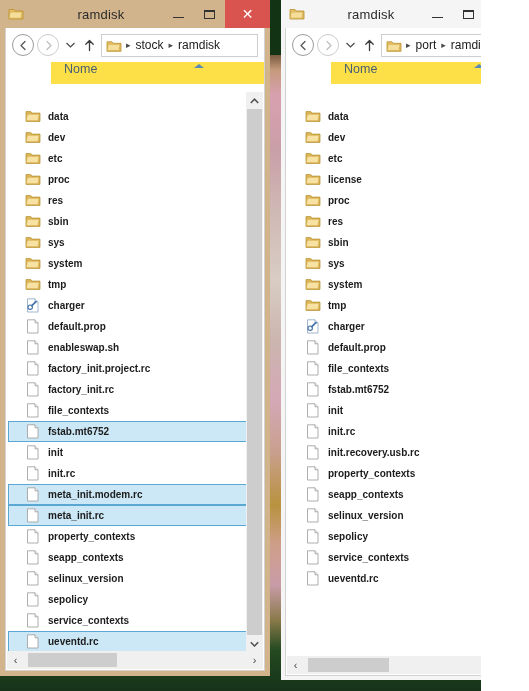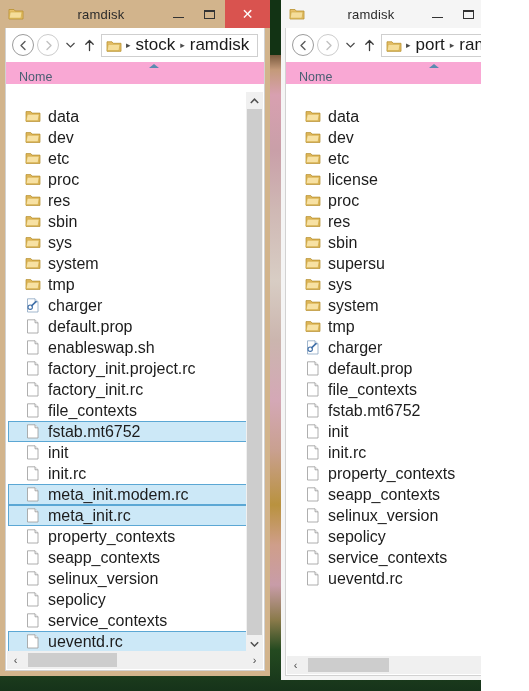--- a/index.html
+++ b/index.html
@@ -146,40 +146,41 @@
     padding-left: 4px;
     overflow: hidden;
     min-width: 0;
   }
   .crumb-folder {
     width: 16px; height: 13px;
     flex: 0 0 auto;
     margin-right: 2px;
   }
   .crumb {
-    font-size: 17px;
+    font-size: 12px;
     color: #1a1a1a;
     white-space: nowrap;
     padding: 0 3px;
   }
   .crumb-sep {
     font-size: 9px;
     color: #4a4a4a;
     padding: 0 2px;
     flex: 0 0 auto;
   }
 
   
   .colheader {
     height: 22px;
     display: flex;
-    align-items: flex-end;
+    align-items: flex-start;
     position: relative;
     box-sizing: border-box;
-    background: #f9a8d4;
+    background: #fde047;
+    margin-left: 45px;
   }
   .colheader .label {
     font-size: 12.5px;
     color: #4a5f73;
     padding-left: 13px;
   }
   .sort-arrow {
     position: absolute;
     left: 143px;
     top: 2px;
@@ -206,24 +207,25 @@
     box-sizing: border-box;
     padding-left: 16px;
     border: 1px solid transparent;
     margin: 0 1px;
   }
   .row.selected {
     background: #cce8f7;
     border: 1px solid #5ba7d4;
   }
   .row .fname {
-    font-size: 16px;
+    font-size: 10px;
     color: #1c1c1c;
     white-space: nowrap;
     margin-left: 7px;
+    font-weight: bold;
   }
 
   
   .ico { width: 16px; height: 15px; flex: 0 0 auto; position: relative; }
 
   
   .vscroll {
     position: absolute;
     top: 64px;
     right: 1px;
@@ -660,27 +662,20 @@
                 <path d="M1 2.6 L5.8 2.6 L7 4.1 L15 4.1 L15 12.4 L1 12.4 Z" fill="#e0b85c" stroke="#b08b28" stroke-width="0.7"></path>
                 <path d="M2.3 5.2 L14.2 5.2 L13.1 11.7 L1.1 11.7 Z" fill="#f7e1a3" stroke="#cfa63c" stroke-width="0.6"></path>
               </svg></span>
             <span class="fname">sbin</span>
           </div>
           <div class="row">
             <span class="ico"><svg width="16" height="15" viewBox="0 0 16 15">
                 <path d="M1 2.6 L5.8 2.6 L7 4.1 L15 4.1 L15 12.4 L1 12.4 Z" fill="#e0b85c" stroke="#b08b28" stroke-width="0.7"></path>
                 <path d="M2.3 5.2 L14.2 5.2 L13.1 11.7 L1.1 11.7 Z" fill="#f7e1a3" stroke="#cfa63c" stroke-width="0.6"></path>
               </svg></span>
-            <span class="fname">supersu</span>
-          </div>
-          <div class="row">
-            <span class="ico"><svg width="16" height="15" viewBox="0 0 16 15">
-                <path d="M1 2.6 L5.8 2.6 L7 4.1 L15 4.1 L15 12.4 L1 12.4 Z" fill="#e0b85c" stroke="#b08b28" stroke-width="0.7"></path>
-                <path d="M2.3 5.2 L14.2 5.2 L13.1 11.7 L1.1 11.7 Z" fill="#f7e1a3" stroke="#cfa63c" stroke-width="0.6"></path>
-              </svg></span>
             <span class="fname">sys</span>
           </div>
           <div class="row">
             <span class="ico"><svg width="16" height="15" viewBox="0 0 16 15">
                 <path d="M1 2.6 L5.8 2.6 L7 4.1 L15 4.1 L15 12.4 L1 12.4 Z" fill="#e0b85c" stroke="#b08b28" stroke-width="0.7"></path>
                 <path d="M2.3 5.2 L14.2 5.2 L13.1 11.7 L1.1 11.7 Z" fill="#f7e1a3" stroke="#cfa63c" stroke-width="0.6"></path>
               </svg></span>
             <span class="fname">system</span>
           </div>
           <div class="row">
@@ -732,20 +727,27 @@
                 <path d="M2.5 0.8 L10 0.8 L13 3.8 L13 14 L2.5 14 Z" fill="#ffffff" stroke="#9a9a9a" stroke-width="0.8"></path>
                 <path d="M10 0.8 L10 3.8 L13 3.8" fill="#eeeeee" stroke="#9a9a9a" stroke-width="0.8"></path>
               </svg></span>
             <span class="fname">init.rc</span>
           </div>
           <div class="row">
             <span class="ico"><svg width="16" height="15" viewBox="0 0 16 15">
                 <path d="M2.5 0.8 L10 0.8 L13 3.8 L13 14 L2.5 14 Z" fill="#ffffff" stroke="#9a9a9a" stroke-width="0.8"></path>
                 <path d="M10 0.8 L10 3.8 L13 3.8" fill="#eeeeee" stroke="#9a9a9a" stroke-width="0.8"></path>
               </svg></span>
+            <span class="fname">init.recovery.usb.rc</span>
+          </div>
+          <div class="row">
+            <span class="ico"><svg width="16" height="15" viewBox="0 0 16 15">
+                <path d="M2.5 0.8 L10 0.8 L13 3.8 L13 14 L2.5 14 Z" fill="#ffffff" stroke="#9a9a9a" stroke-width="0.8"></path>
+                <path d="M10 0.8 L10 3.8 L13 3.8" fill="#eeeeee" stroke="#9a9a9a" stroke-width="0.8"></path>
+              </svg></span>
             <span class="fname">property_contexts</span>
           </div>
           <div class="row">
             <span class="ico"><svg width="16" height="15" viewBox="0 0 16 15">
                 <path d="M2.5 0.8 L10 0.8 L13 3.8 L13 14 L2.5 14 Z" fill="#ffffff" stroke="#9a9a9a" stroke-width="0.8"></path>
                 <path d="M10 0.8 L10 3.8 L13 3.8" fill="#eeeeee" stroke="#9a9a9a" stroke-width="0.8"></path>
               </svg></span>
             <span class="fname">seapp_contexts</span>
           </div>
           <div class="row">

